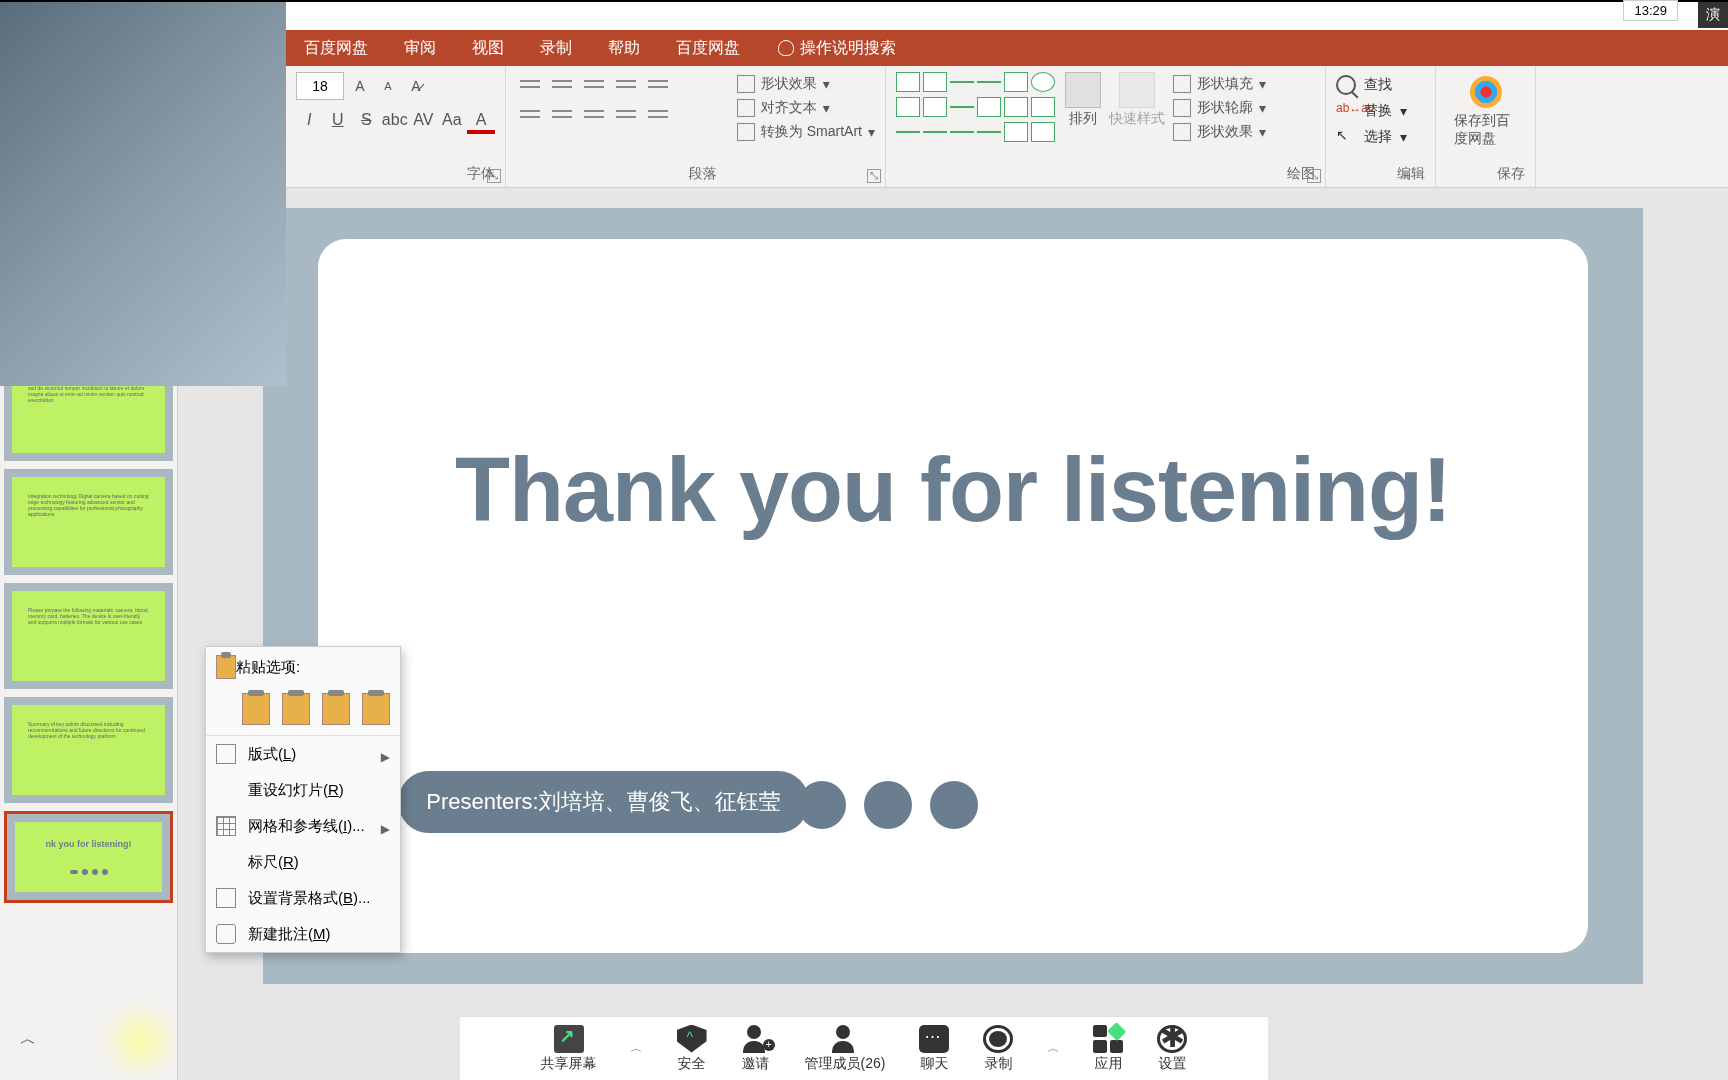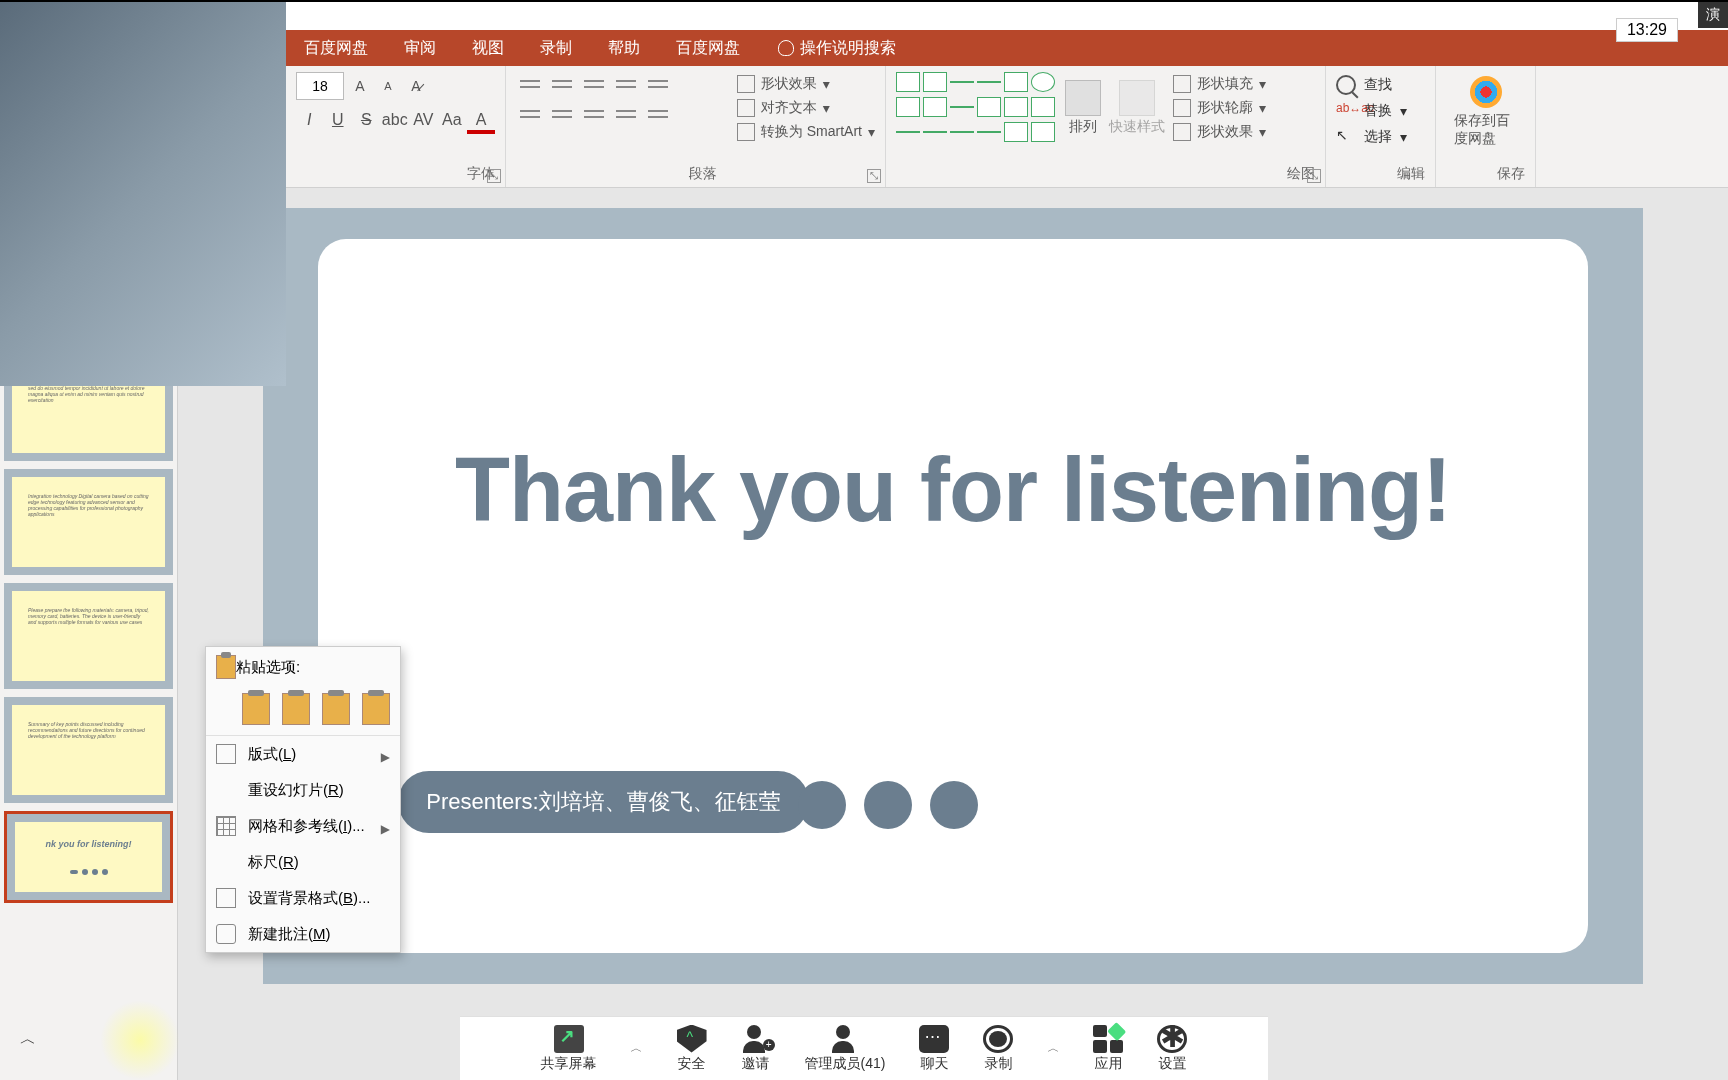--- a/index.html
+++ b/index.html
@@ -1,20 +1,20 @@
 <!DOCTYPE html>
 <html><head>
 <meta charset="utf-8">
 <style>
 * { margin: 0; padding: 0; box-sizing: border-box; font-family: "Microsoft YaHei", sans-serif; }
 body { width: 1728px; height: 1080px; background: #fff; position: relative; overflow: hidden; }
 
 .webcam { position: absolute; top: 2px; left: 0; width: 286px; height: 384px; background: linear-gradient(135deg, #5a6b7a 0%, #8a9ba8 50%, #b0c0cc 100%); z-index: 100; }
 
-.topbar-time { position: absolute; top: 18px; right: 50px; background: #fff; border: 1px solid #ccc; padding: 2px 10px; font-size: 16px; z-index: 50; }
+.topbar-time { position: absolute; top: 0; right: 50px; background: #fff; border: 1px solid #ccc; padding: 2px 10px; font-size: 13px; z-index: 50; }
 .topbar-present { position: absolute; top: 2px; right: 0; background: #333; color: #fff; padding: 4px 8px; font-size: 14px; z-index: 50; }
 
 .title-bar { position: absolute; top: 0; left: 0; right: 0; height: 2px; background: #000; }
 
 .ribbon-tabs { position: absolute; top: 30px; left: 286px; right: 0; height: 36px; background: #b7472a; display: flex; align-items: center; padding-left: 0; color: #fff; font-size: 16px; }
 .ribbon-tab { padding: 0 18px; cursor: pointer; }
 .ribbon-tabs .search-label { margin-left: 20px; display: flex; align-items: center; gap: 6px; }
 .bulb-icon { width: 16px; height: 16px; border: 1.5px solid #fff; border-radius: 50% 50% 40% 40%; display: inline-block; }
 
 .ribbon-content { position: absolute; top: 66px; left: 286px; right: 0; height: 122px; background: #f3f2f1; border-bottom: 1px solid #d0d0d0; display: flex; }
@@ -38,37 +38,37 @@
 .hlines::before { top: 8px; } .hlines::after { top: 14px; }
 .para-side { margin-left: 20px; }
 .side-item { font-size: 14px; color: #555; padding: 3px 0; display: flex; align-items: center; gap: 6px; }
 .small-icon { width: 18px; height: 18px; border: 1px solid #888; display: inline-block; }
 
 .shapes-grid { display: grid; grid-template-columns: repeat(6, 24px); gap: 3px; }
 .shape-cell { width: 24px; height: 20px; border: 1.5px solid #4a6; background: #fff; }
 .shape-cell.circle { border-radius: 50%; }
 .shape-cell.line { border: none; border-top: 2px solid #4a6; margin-top: 9px; height: 2px; }
 .shapes-side { margin-left: 10px; display: flex; gap: 8px; }
-.big-btn { display: flex; flex-direction: column; align-items: center; font-size: 14px; color: #555; gap: 2px; justify-content: center; }
+.big-btn { display: flex; flex-direction: column; align-items: center; font-size: 14px; color: #555; gap: 2px; }
 .big-btn-icon { width: 36px; height: 36px; background: #e0e0e0; border: 1px solid #bbb; }
 .shape-style-list { font-size: 14px; color: #555; }
 .shape-style-item { padding: 3px 0; display: flex; align-items: center; gap: 6px; }
 
 .edit-list { font-size: 14px; color: #333; }
 .edit-item { padding: 3px 0; display: flex; align-items: center; gap: 8px; }
 .edit-icon { width: 20px; height: 20px; display: inline-block; }
 .find-icon { border: 2px solid #555; border-radius: 50%; position: relative; }
 .find-icon::after { content: ""; position: absolute; width: 8px; height: 2px; background: #555; bottom: -3px; right: -5px; transform: rotate(45deg); }
 
 .baidu-btn { display: flex; flex-direction: column; align-items: center; gap: 4px; padding: 4px 8px; font-size: 14px; color: #555; }
 .baidu-icon { width: 32px; height: 32px; border-radius: 50%; background: radial-gradient(circle, #e33 25%, #3ae 25% 50%, #fa3 50%); }
 
 .thumbs { position: absolute; top: 385px; left: 0; width: 178px; bottom: 0; background: #f3f2f1; overflow: hidden; border-right: 1px solid #d0d0d0; }
 .thumb { margin: 8px 4px; background: #aab8c2; padding: 8px; border-radius: 0; }
-.thumb-inner { background: #fef9c3; height: 90px; padding: 16px; font-size: 5px; color: #666; line-height: 1.2; overflow: hidden; font-style: italic; }
+.thumb-inner { background: #bef264; height: 90px; padding: 16px; font-size: 5px; color: #666; line-height: 1.2; overflow: hidden; }
 .thumb.active { border: 3px solid #c43e1c; }
 .thumb.active .thumb-inner { height: 70px; display: flex; flex-direction: column; justify-content: center; align-items: center; }
 .thumb-title { font-size: 9px; font-weight: bold; color: #6b7e8f; }
 .tdot { width: 6px; height: 6px; border-radius: 50%; background: #6b7e8f; }
 .thumb-pill { background: #6b7e8f; color: #fff; font-size: 4px; padding: 2px 4px; border-radius: 6px; display: inline-block; }
 
 .highlight-circle { position: absolute; left: 100px; top: 1000px; width: 80px; height: 80px; border-radius: 50%; background: radial-gradient(circle, #fdfd96cc 0%, #fdfd9600 70%); z-index: 90; }
 
 .canvas-area { position: absolute; top: 188px; left: 178px; right: 0; bottom: 0; background: #e6e6e6; display: flex; justify-content: center; padding: 20px 30px; }
 .slide { width: 1380px; height: 776px; background: #a9b9c4; display: flex; justify-content: center; align-items: center; }
@@ -347,21 +347,21 @@
       <span>安全</span>
     </div>
   <div class="zoom-btn">
       <span class="zoom-ico z-person">
         <span class="z-plus">+</span>
       </span>
       <span>邀请</span>
     </div>
   <div class="zoom-btn">
       <span class="zoom-ico z-person"></span>
-      <span>管理成员(41)</span>
+      <span>管理成员(26)</span>
     </div>
   <div class="zoom-btn">
       <span class="zoom-ico z-chat"></span>
       <span>聊天</span>
     </div>
   <div class="zoom-btn">
       <span class="zoom-ico z-record"></span>
       <span>录制</span>
     </div>
   <span class="zoom-caret">︿</span>

